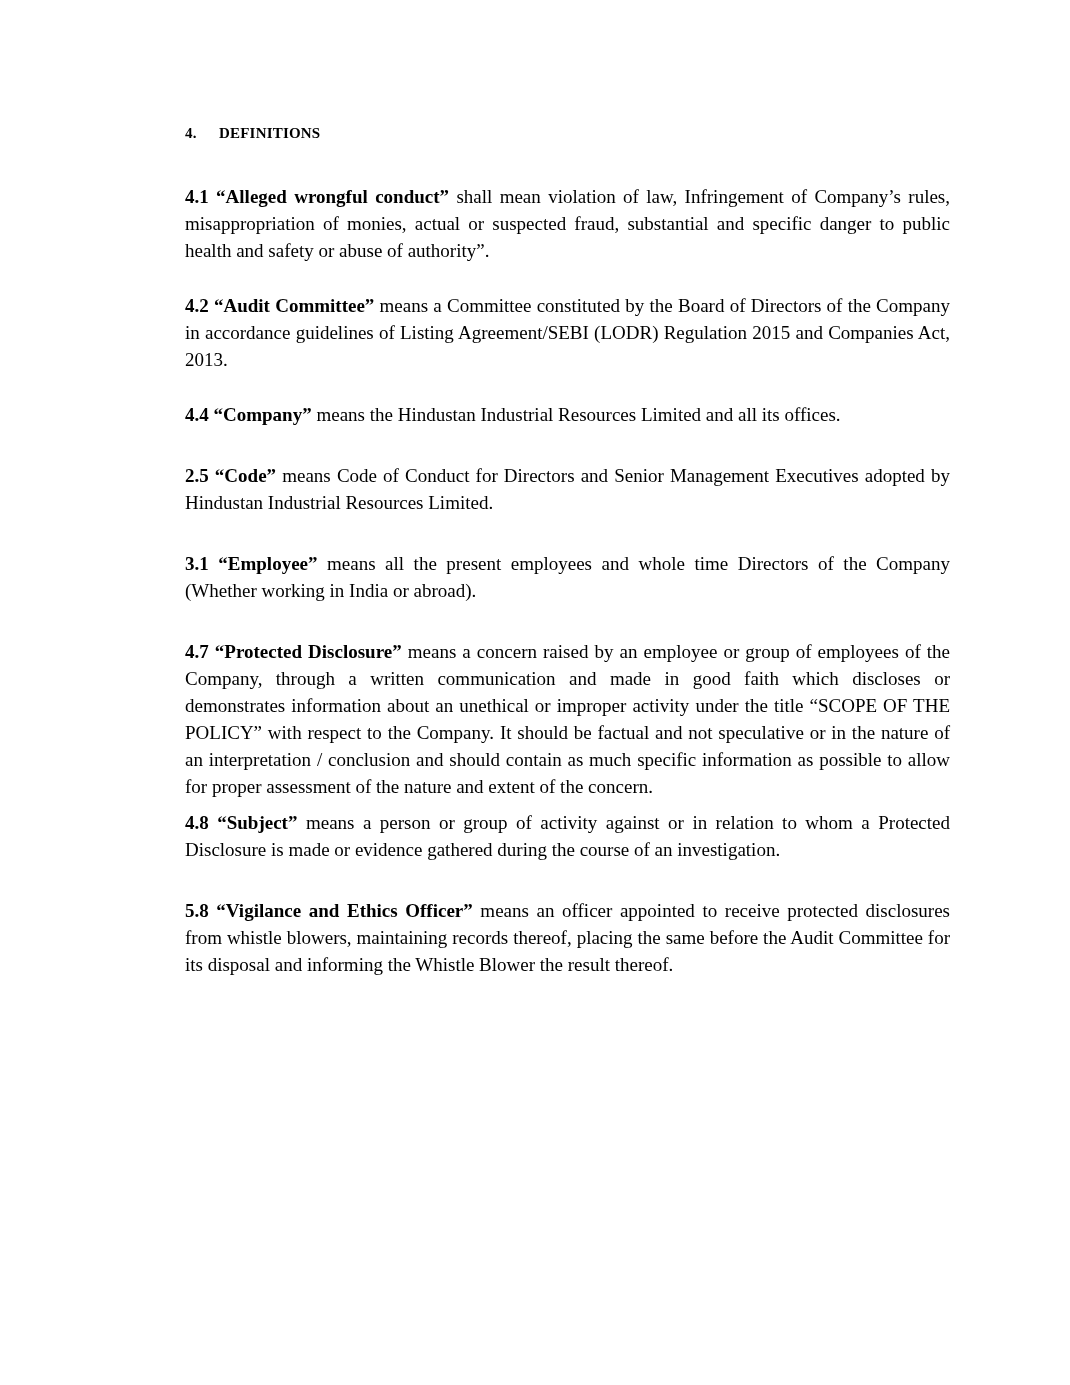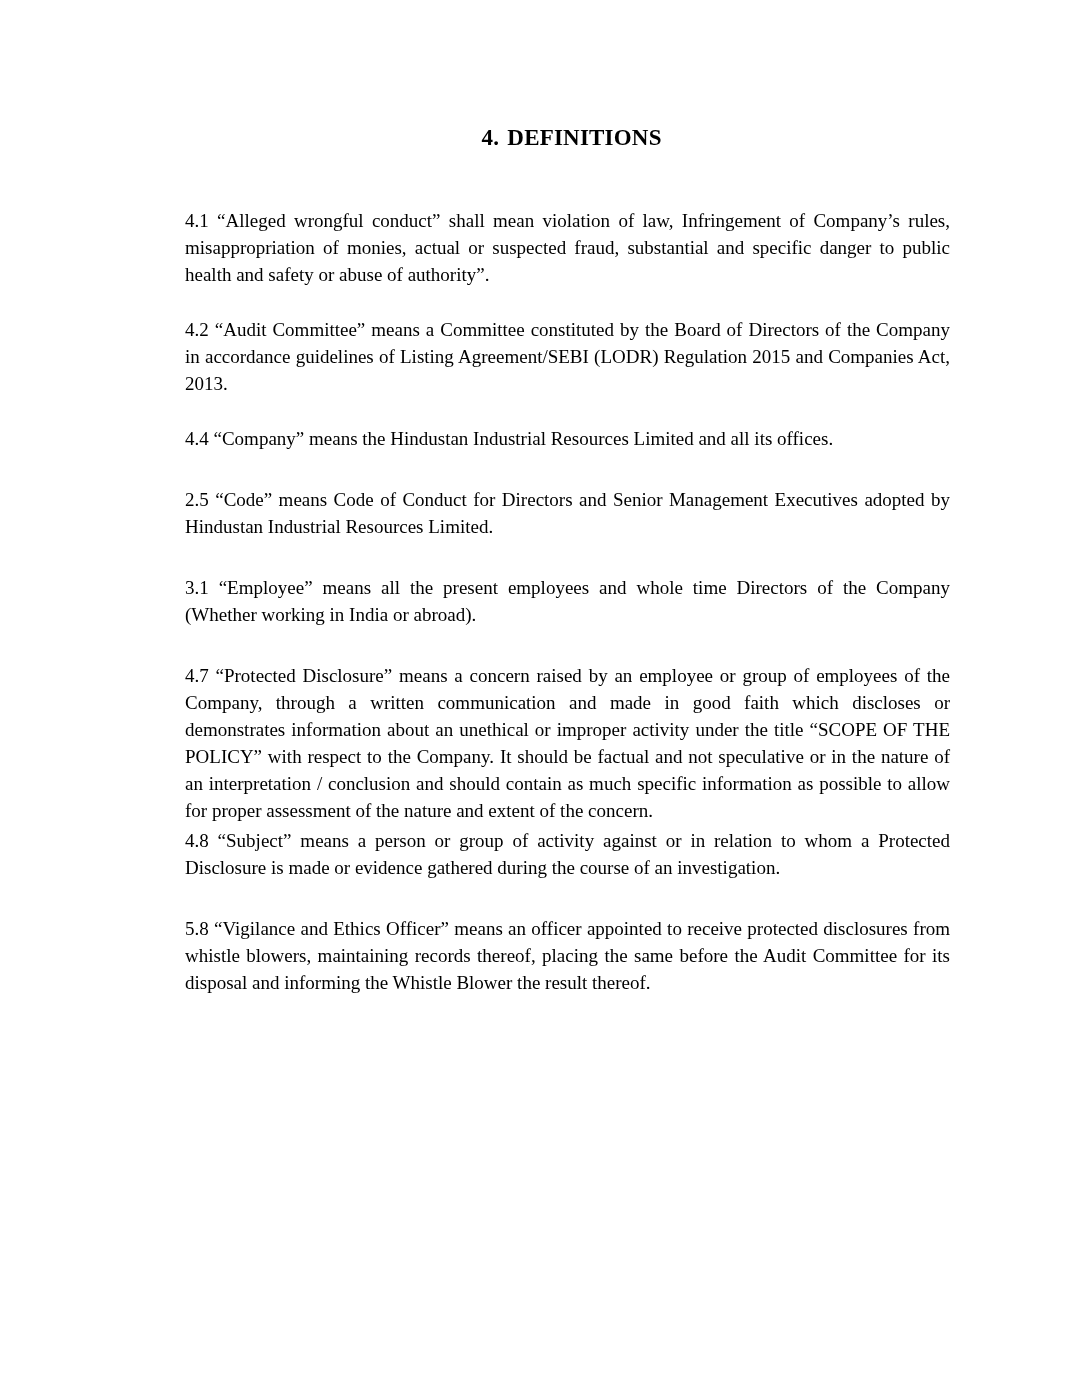--- a/index.html
+++ b/index.html
@@ -17,45 +17,44 @@
     position: relative;
     width: 1070px;
     height: 1385px;
     box-sizing: border-box;
     padding: 125px 120px 60px 185px;
   }
   .doc-body {
     width: 765px;
   }
   .section-heading {
-    font-size: 23px;
+    font-size: 15px;
     font-weight: bold;
     letter-spacing: 0.2px;
-    margin: 0 0 57px 0;
-    text-align: center;
+    margin: 0 0 42px 0;
   }
   .section-heading .num {
     display: inline-block;
     width: 34px;
   }
   p.clause {
     font-size: 19px;
     line-height: 1.42;
     text-align: justify;
     text-justify: inter-word;
     margin: 0 0 28px 0;
   }
   p.clause.tight {
-    margin-bottom: 4px;
+    margin-bottom: 10px;
   }
   p.clause.wide {
     margin-bottom: 34px;
   }
   .lead {
-    font-weight: normal;
+    font-weight: bold;
   }
 </style>
 </head>
 <body>
 
 <div class="page">
   <div class="doc-body">
 
     <div class="section-heading">
       <span class="num">4.</span><span>DEFINITIONS</span>

